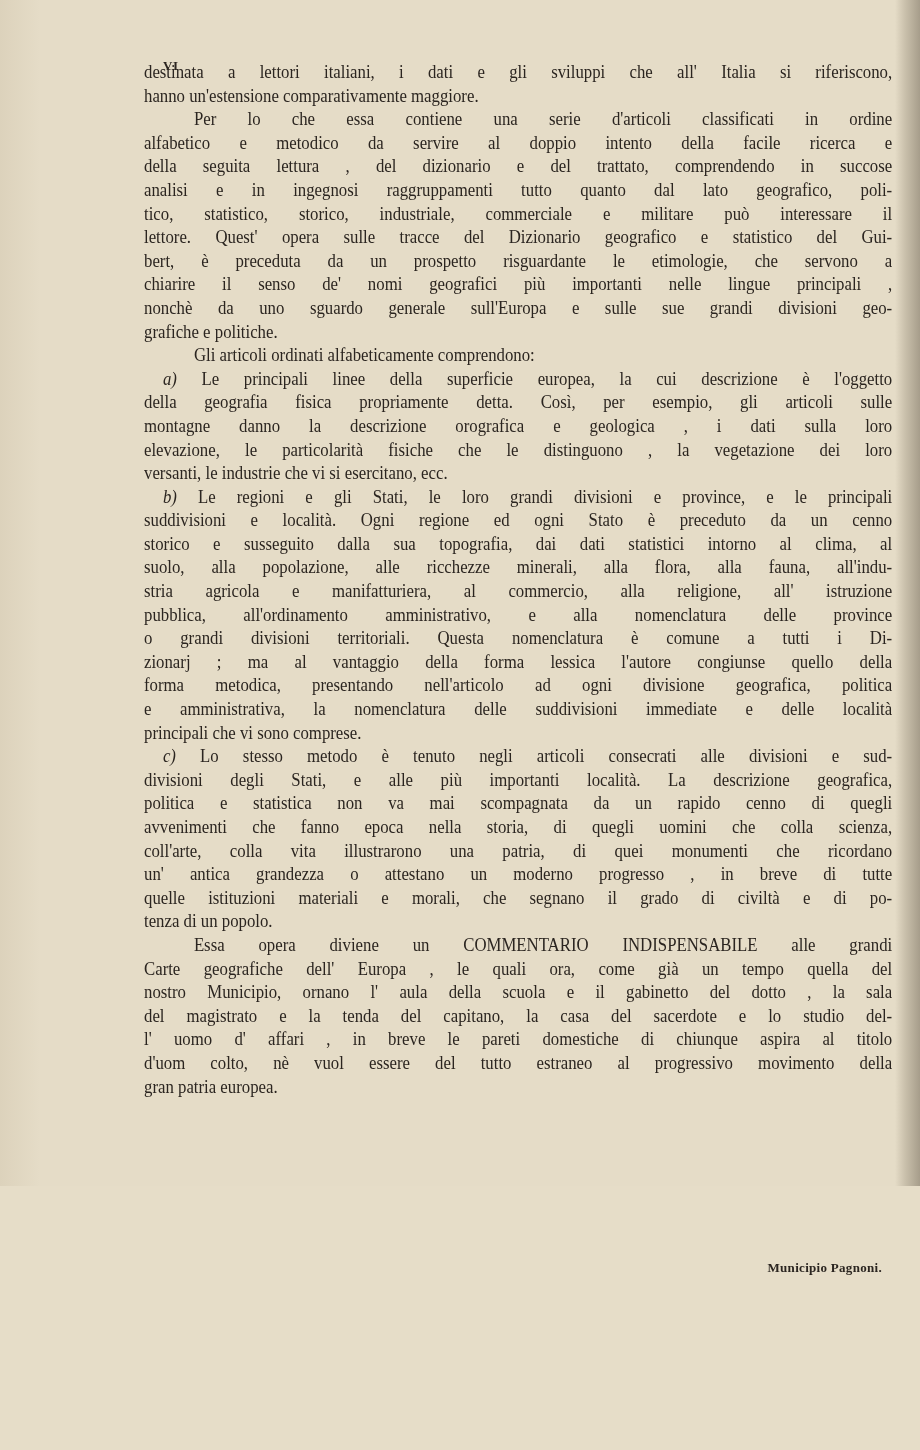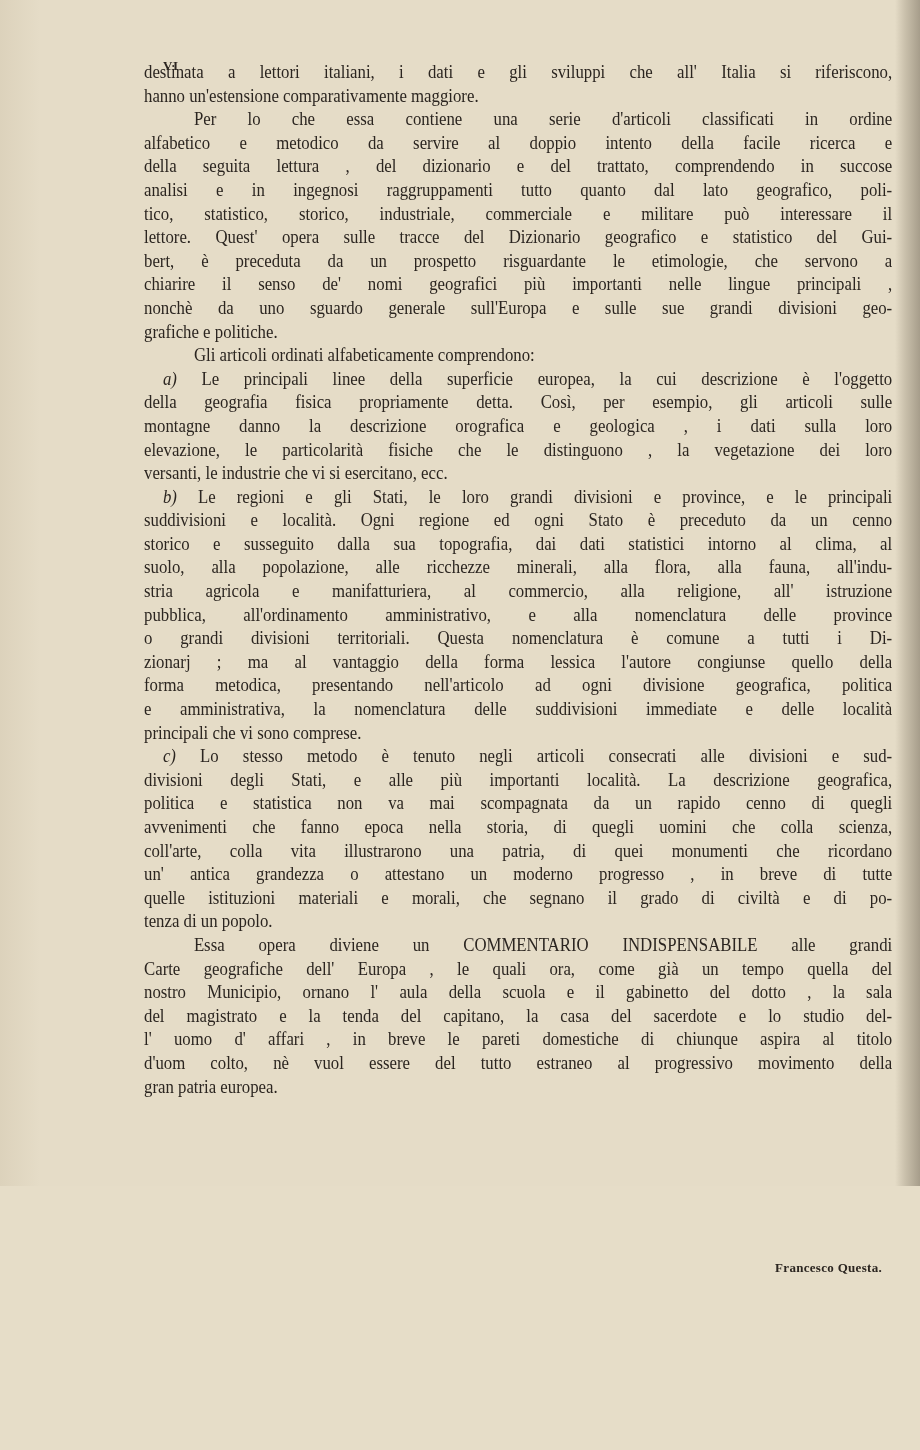--- a/index.html
+++ b/index.html
@@ -96,14 +96,14 @@
 
     <span class="line indent">Essa opera diviene un COMMENTARIO INDISPENSABILE alle grandi</span>
     <span class="line">Carte geografiche dell' Europa , le quali ora, come già un tempo quella del</span>
     <span class="line">nostro Municipio, ornano l' aula della scuola e il gabinetto del dotto , la sala</span>
     <span class="line">del magistrato e la tenda del capitano, la casa del sacerdote e lo studio del-</span>
     <span class="line">l' uomo d' affari , in breve le pareti domestiche di chiunque aspira al titolo</span>
     <span class="line">d'uom colto, nè vuol essere del tutto estraneo al progressivo movimento della</span>
     <span class="line last">gran patria europea.</span>
   </div>
 
-  <div class="signature">Francesco Questa.</div>
+  <div class="signature">Municipio Pagnoni.</div>
 </div>
 
 </body></html>

